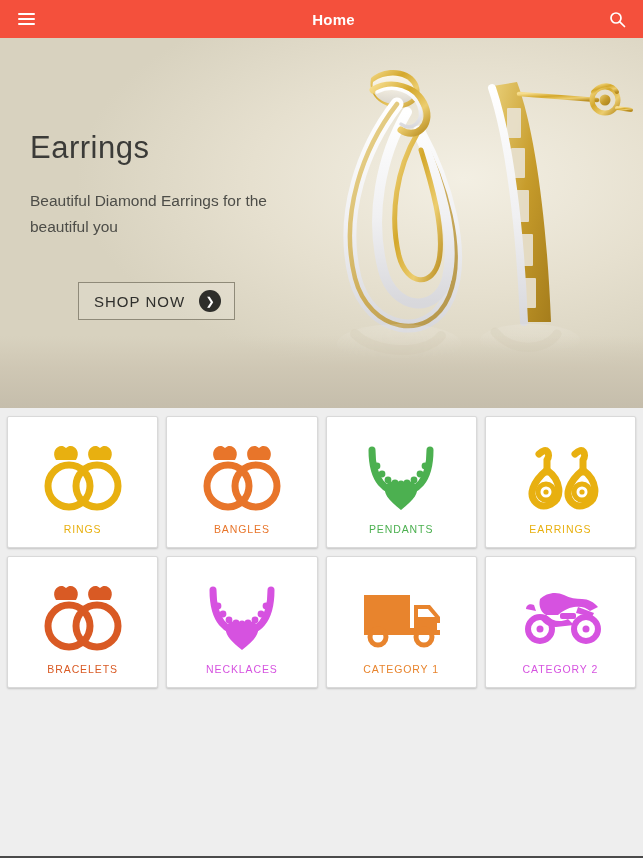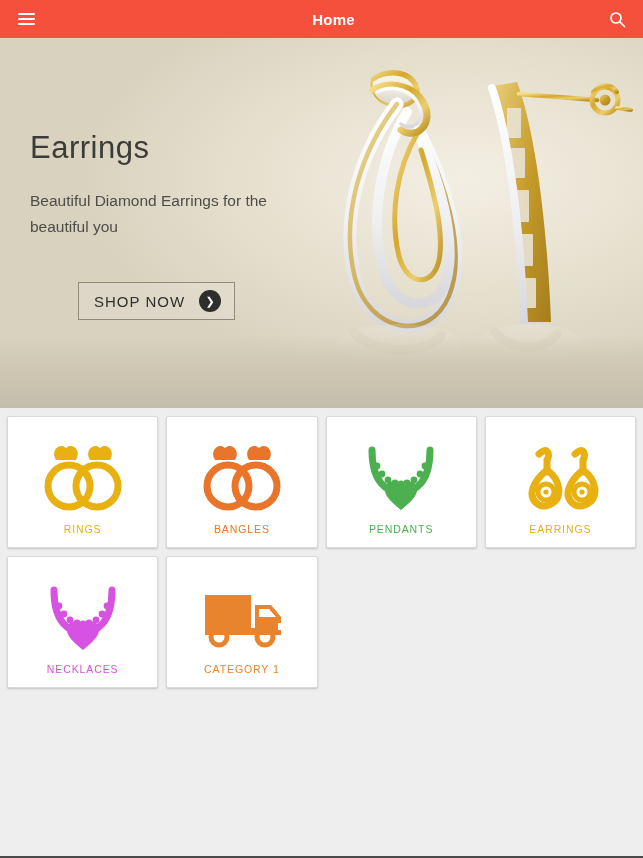--- a/index.html
+++ b/index.html
@@ -319,20 +319,31 @@
         <path d="M66,28 C80,38 82,56 70,62 C58,68 48,58 52,46 C55,38 61,32 66,28 Z" fill="none" stroke="#e8b010" stroke-width="7"></path>
         <circle cx="29" cy="50" r="8" fill="none" stroke="#e8b010" stroke-width="5"></circle>
         <circle cx="65" cy="50" r="8" fill="none" stroke="#e8b010" stroke-width="5"></circle>
         <circle cx="29" cy="50" r="2.6" fill="#e8b010"></circle>
         <circle cx="65" cy="50" r="2.6" fill="#e8b010"></circle>
       </svg>
     </div>
     <div class="card-label" style="color:#e8b010">EARRINGS</div>
   </div>
 
+  <div class="card">
+    <div class="card-icon">
+      <svg width="86" height="72" viewBox="0 0 86 72">
+        <path d="M16,18 C10,8 20,0 26,6 C32,0 42,8 36,18 Z" fill="#d95a24"></path>
+        <path d="M50,18 C44,8 54,0 60,6 C66,0 76,8 70,18 Z" fill="#d95a24"></path>
+        <circle cx="29" cy="44" r="21" fill="none" stroke="#d95a24" stroke-width="7"></circle>
+        <circle cx="57" cy="44" r="21" fill="none" stroke="#d95a24" stroke-width="7"></circle>
+      </svg>
+    </div>
+    <div class="card-label" style="color:#d95a24">BRACELETS</div>
+  </div>
 
   <div class="card">
     <div class="card-icon">
       <svg width="86" height="72" viewBox="0 0 86 72">
         <path d="M14,8 C14,40 28,50 43,50 C58,50 72,40 72,8" fill="none" stroke="#d652e0" stroke-width="7" stroke-linecap="round"></path>
         <g fill="#d652e0">
           <circle cx="19" cy="24" r="3.4"></circle>
             <circle cx="24" cy="32" r="3.4"></circle>
           <circle cx="30" cy="38" r="3.4"></circle>
             <circle cx="37" cy="41" r="3.4"></circle>
@@ -356,14 +367,34 @@
         <path d="M56,18 L72,18 L82,30 L82,48 L56,48 Z" fill="#e8842d"></path>
         <path d="M60,22 L70,22 L77,30 L60,30 Z" fill="#ffffff"></path>
         <circle cx="20" cy="50" r="8" fill="none" stroke="#e8842d" stroke-width="5"></circle>
         <circle cx="66" cy="50" r="8" fill="none" stroke="#e8842d" stroke-width="5"></circle>
         <rect x="79" y="36" width="3.5" height="7" fill="#ffffff"></rect>
       </svg>
     </div>
     <div class="card-label" style="color:#e8842d">CATEGORY 1</div>
   </div>
 
+  <div class="card">
+    <div class="card-icon">
+      <svg width="88" height="58" viewBox="0 0 88 58">
+        <g fill="#d652e0">
+          <path d="M24,10 C30,4 40,2 48,6 C54,9 60,10 66,10 C72,10 78,13 82,18
+                   L74,22 C70,18 64,17 58,18 C52,19 46,22 42,26
+                   L30,26 C26,24 22,18 24,10 Z"></path>
+          <path d="M18,16 C14,14 10,16 10,20 L20,22 Z"></path>
+          <path d="M30,26 C36,32 44,34 52,30 L58,36 L40,38 C32,38 26,34 24,28 Z"></path>
+          <path d="M62,18 L78,24 L76,28 L60,24 Z"></path>
+          <rect x="44" y="24" width="16" height="6" rx="2"></rect>
+        </g>
+        <circle cx="24" cy="40" r="12" fill="none" stroke="#d652e0" stroke-width="6"></circle>
+        <circle cx="70" cy="40" r="12" fill="none" stroke="#d652e0" stroke-width="6"></circle>
+        <circle cx="24" cy="40" r="3.5" fill="#d652e0"></circle>
+        <circle cx="70" cy="40" r="3.5" fill="#d652e0"></circle>
+      </svg>
+    </div>
+    <div class="card-label" style="color:#d652e0">CATEGORY 2</div>
+  </div>
 
 </div>
 
 </body></html>

